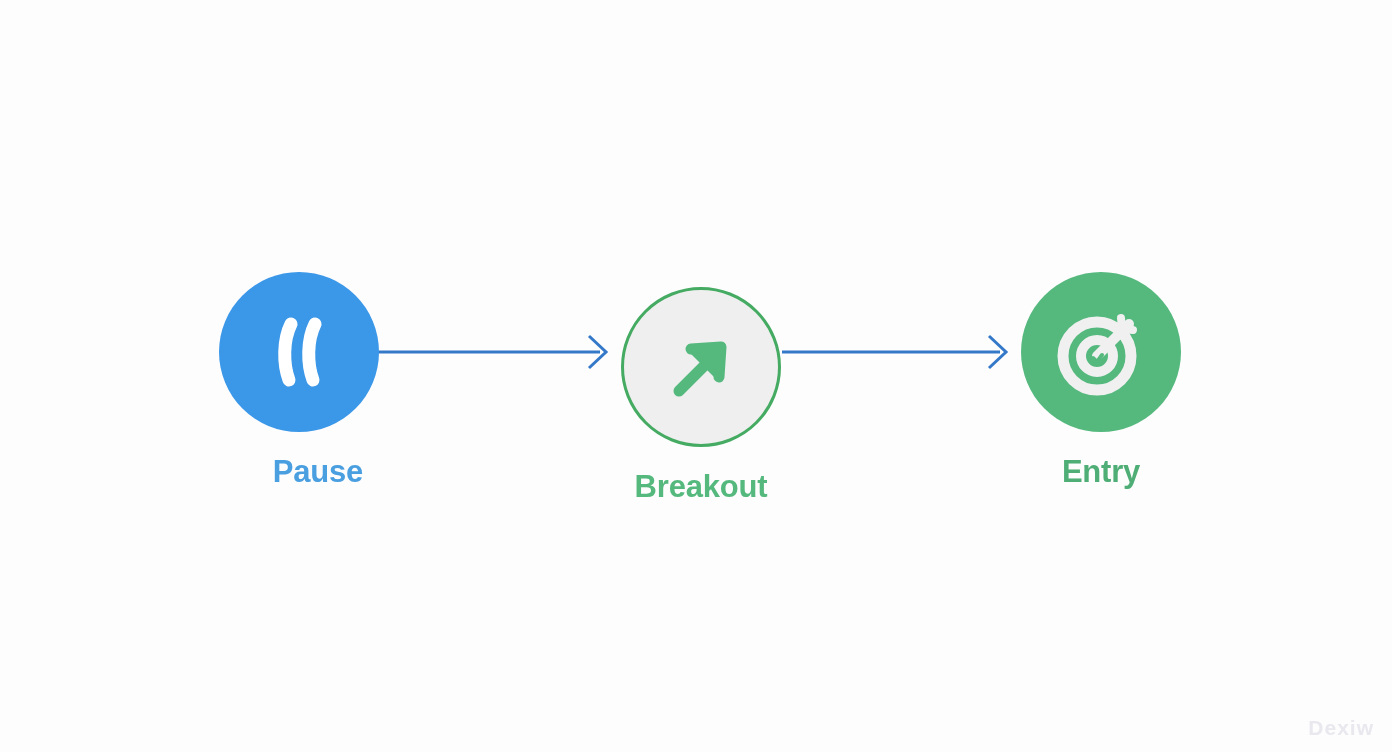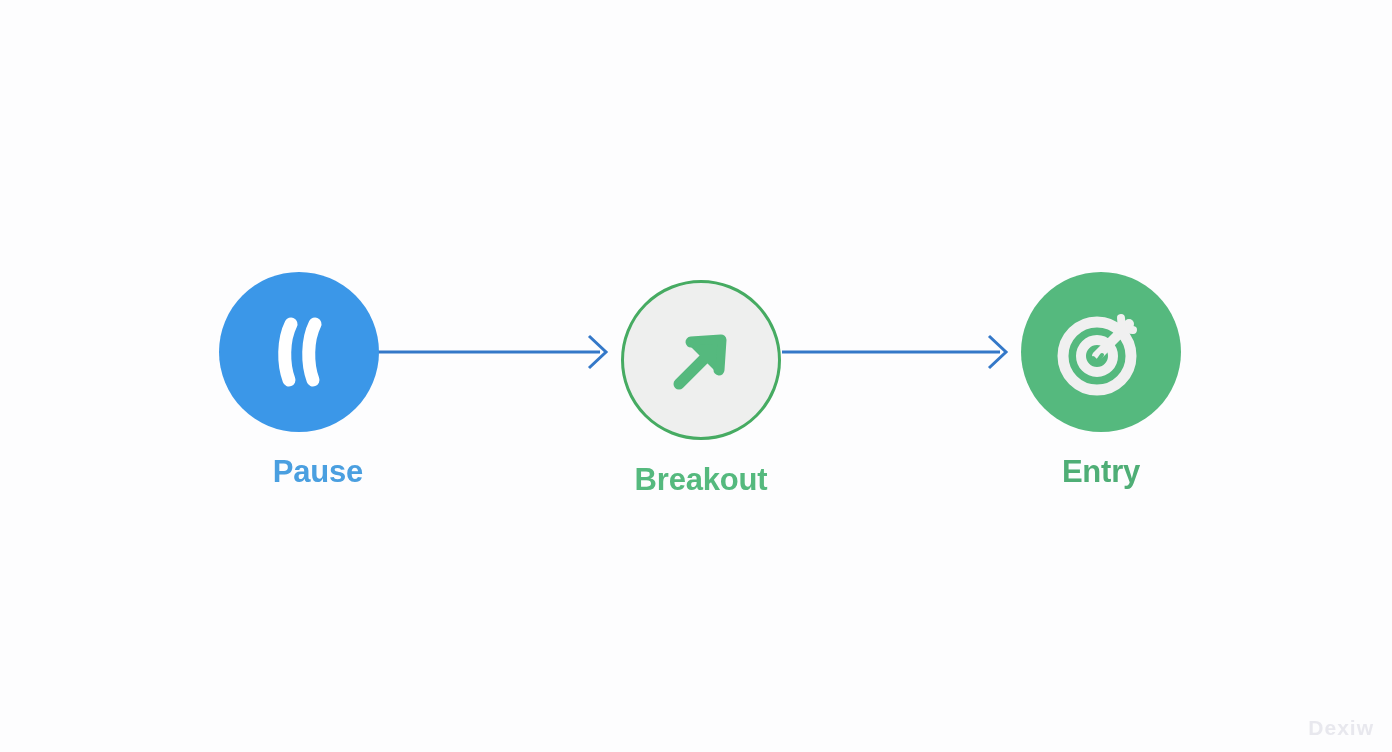--- a/index.html
+++ b/index.html
@@ -84,21 +84,21 @@
 <div class="node node-pause" style="left:218px; top:272px;">
   <div class="node-circle">
     <svg width="92" height="92" viewBox="0 0 92 92">
       <path d="M38 18 C30 34, 30 58, 36 74" fill="none" stroke="#ffffff" stroke-width="13" stroke-linecap="round"></path>
       <path d="M62 18 C54 34, 54 58, 60 74" fill="none" stroke="#ffffff" stroke-width="13" stroke-linecap="round"></path>
     </svg>
   </div>
   <div class="node-label">Pause</div>
 </div>
 
-<div class="node node-breakout" style="left:620px; top:280px;">
+<div class="node node-breakout" style="left:620px; top:287px;">
   <div class="node-circle">
     <svg width="86" height="86" viewBox="0 0 86 86">
       <path d="M21 67 L57 31 M33 25 L63 23 L61 53 M57 31 L61 27" fill="none" stroke="#55b97e" stroke-width="11" stroke-linecap="round" stroke-linejoin="round"></path>
       <path d="M33 25 L63 23 L61 53 Z" fill="#55b97e" stroke="#55b97e" stroke-width="7" stroke-linejoin="round"></path>
     </svg>
   </div>
   <div class="node-label">Breakout</div>
 </div>
 
 <div class="node node-entry" style="left:1020px; top:272px;text-align:center;">

